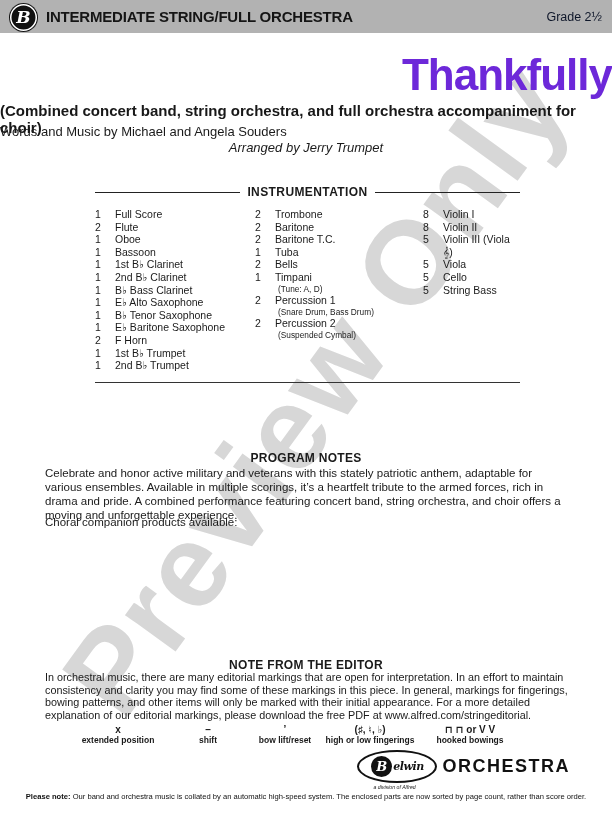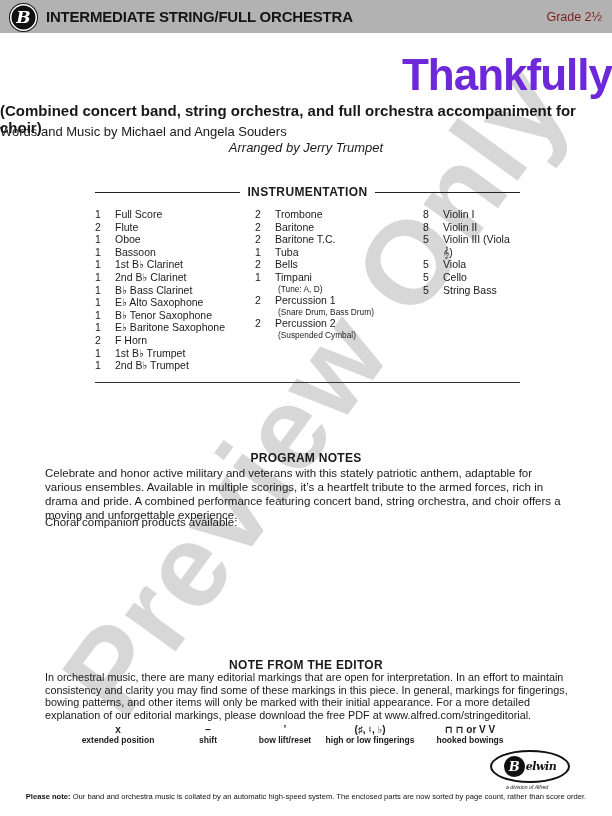--- a/index.html
+++ b/index.html
@@ -32,21 +32,21 @@
     display:flex; align-items:center; justify-content:center;
     box-shadow: inset 0 0 0 1px #111, inset 0 0 0 2.5px #fff;
   }
   .logo-circle span {
     color:#fff; font-family:"DejaVu Serif","Liberation Serif",serif;
     font-style:italic; font-weight:bold; font-size:17px; line-height:1;
   }
   .series {
     margin-left:46px; font-weight:bold; font-size:15px; letter-spacing:-0.2px; color:#151515;
   }
-  .grade { position:absolute; right:10px; font-size:12.5px; color:#7f1d1d; }
+  .grade { position:absolute; right:10px; font-size:12.5px; color:#0f172a; }
 
   
   .title   { position:absolute; top:50px;  width:100%; text-align:right; font-size:44px; font-weight:bold; letter-spacing:-1px; color:#6d28d9; }
   .subtitle{ position:absolute; top:102px; width:100%; text-align:left; font-size:15px; font-weight:bold; color:#181818; }
   .credit1 { position:absolute; top:124px; width:100%; font-size:13px; }
   .credit2 { position:absolute; top:140px; width:100%; text-align:center; font-size:13px; font-style:italic; }
 
   
   .instr { position:absolute; top:185px; left:95px; width:425px; }
   .instr-head { display:flex; align-items:center; }
@@ -402,18 +402,19 @@
       </div>
 
     <div class="pub">
       <div class="oval-wrap">
         <div class="oval">
           <span class="b-disc">B</span>
           <span class="script">elwin</span>
         </div>
         <div class="division">a division of Alfred</div>
       </div>
+      <div class="orch-word">ORCHESTRA</div>
     </div>
 
     <div class="footer"><b>Please note:</b><span> Our band and orchestra music is collated by an automatic high-speed system. The enclosed parts are now sorted by page count, rather than score order.</span></div>
 
   </div>
 </div>
 
 </body></html>

